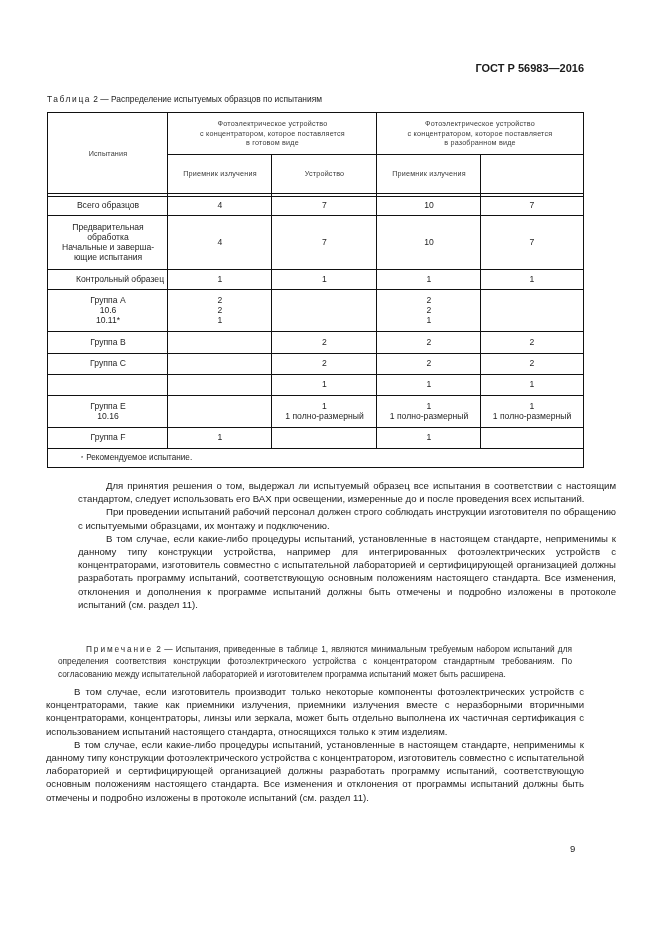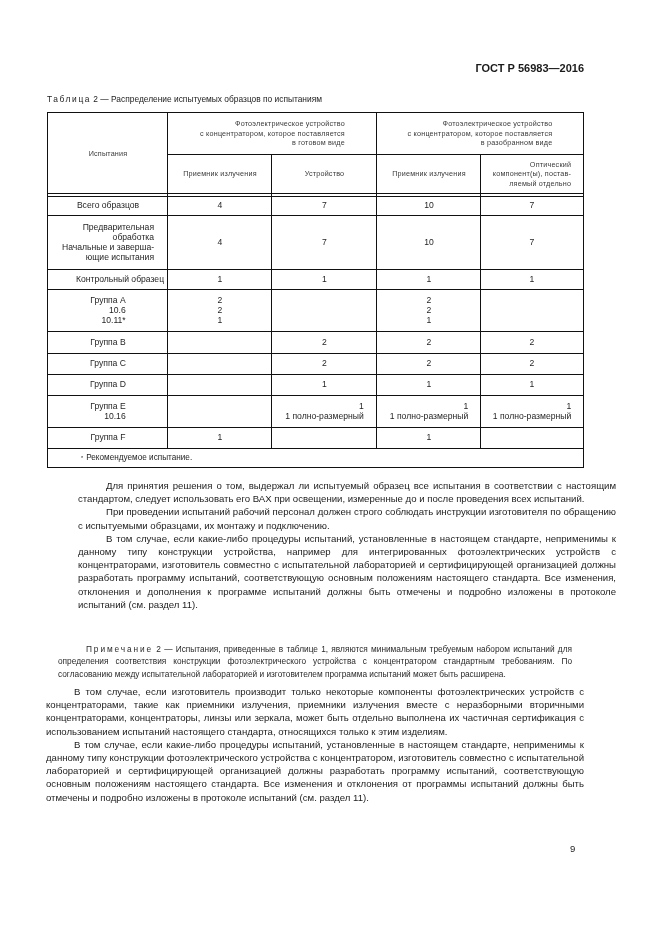--- a/index.html
+++ b/index.html
@@ -14,21 +14,21 @@
     .table-caption {
       position: absolute; left: 47px; top: 94px; font-size: 8.4px; color: #222;
     }
     .table-caption .spaced { letter-spacing: 1.6px; margin-top: 15px; }
     .tbl {
       position: absolute; left: 47px; top: 112px; width: 537px; height: 356px;
       border: 1.2px solid #111; box-sizing: border-box;
     }
     .cell {
       position: absolute; box-sizing: border-box; display: flex; align-items: center; justify-content: center;
-      text-align: right; font-size: 8.6px; line-height: 10.2px; color: #1f1f1f; padding: 0 3px;
+      text-align: center; font-size: 8.6px; line-height: 10.2px; color: #1f1f1f; padding: 0 3px;
     }
     .hdr { font-size: 7.2px; line-height: 9.5px; color: #3a3a3a; letter-spacing: 0.2px; }
     .hline { position: absolute; left: 0; right: 0; height: 0; border-top: 1px solid #111; }
     .vline { position: absolute; width: 0; border-left: 1px solid #111; }
     .multi { white-space: pre-line; }
     .footnote-cell { justify-content: flex-start; font-size: 8.2px; }
     .footnote-cell sup { font-size: 5.5px; vertical-align: top; margin-right: 3px; line-height: 6px; }
     .body-text {
       position: absolute; left: 46px; width: 538px; font-size: 9.6px; line-height: 13.2px;
       text-align: justify; color: #1c1c1c;
@@ -69,23 +69,20 @@
   <div class="cell hdr multi" style="left:0; top:0; width:120px; height:81px;">Испытания</div>
   <div class="cell hdr multi" style="left:120px; top:0; width:209px; height:41px;">Фотоэлектрическое устройство
 с концентратором, которое поставляется
 в готовом виде</div>
   <div class="cell hdr multi" style="left:329px; top:0; width:206px; height:41px;">Фотоэлектрическое устройство
 с концентратором, которое поставляется
 в разобранном виде</div>
   <div class="cell hdr multi" style="left:120px; top:41px; width:104px; height:40px;">Приемник излучения</div>
   <div class="cell hdr multi" style="left:224px; top:41px; width:105px; height:40px;">Устройство</div>
   <div class="cell hdr multi" style="left:329px; top:41px; width:104px; height:40px;">Приемник излучения</div>
-  <div class="cell hdr multi" style="left:433px; top:41px; width:102px; height:40px;">Оптический
-компонент(ы), постав-
-ляемый отдельно</div>
 
   <div class="cell multi" style="left:0; top:83px; width:120px; height:19px;">Всего образцов</div>
   <div class="cell multi" style="left:120px; top:83px; width:104px; height:19px;">4</div>
   <div class="cell multi" style="left:224px; top:83px; width:105px; height:19px;">7</div>
   <div class="cell multi" style="left:329px; top:83px; width:104px; height:19px;">10</div>
   <div class="cell multi" style="left:433px; top:83px; width:102px; height:19px;">7</div>
 
   <div class="cell multi" style="left:0; top:102px; width:120px; height:54px;">Предварительная
 обработка
 Начальные и заверша-
@@ -118,21 +115,20 @@
   <div class="cell multi" style="left:224px; top:218px; width:105px; height:22px;">2</div>
   <div class="cell multi" style="left:329px; top:218px; width:104px; height:22px;">2</div>
   <div class="cell multi" style="left:433px; top:218px; width:102px; height:22px;">2</div>
 
   <div class="cell multi" style="left:0; top:240px; width:120px; height:21px;">Группа С</div>
   <div class="cell multi" style="left:120px; top:240px; width:104px; height:21px;"></div>
   <div class="cell multi" style="left:224px; top:240px; width:105px; height:21px;">2</div>
   <div class="cell multi" style="left:329px; top:240px; width:104px; height:21px;">2</div>
   <div class="cell multi" style="left:433px; top:240px; width:102px; height:21px;">2</div>
 
-  <div class="cell multi" style="left:0; top:261px; width:120px; height:21px;">Группа D</div>
   <div class="cell multi" style="left:120px; top:261px; width:104px; height:21px;"></div>
   <div class="cell multi" style="left:224px; top:261px; width:105px; height:21px;">1</div>
   <div class="cell multi" style="left:329px; top:261px; width:104px; height:21px;">1</div>
   <div class="cell multi" style="left:433px; top:261px; width:102px; height:21px;">1</div>
 
   <div class="cell multi" style="left:0; top:282px; width:120px; height:32px;">Группа Е
 10.16</div>
   <div class="cell multi" style="left:120px; top:282px; width:104px; height:32px;"></div>
   <div class="cell multi" style="left:224px; top:282px; width:105px; height:32px;">1
 1 полно-размерный</div>

